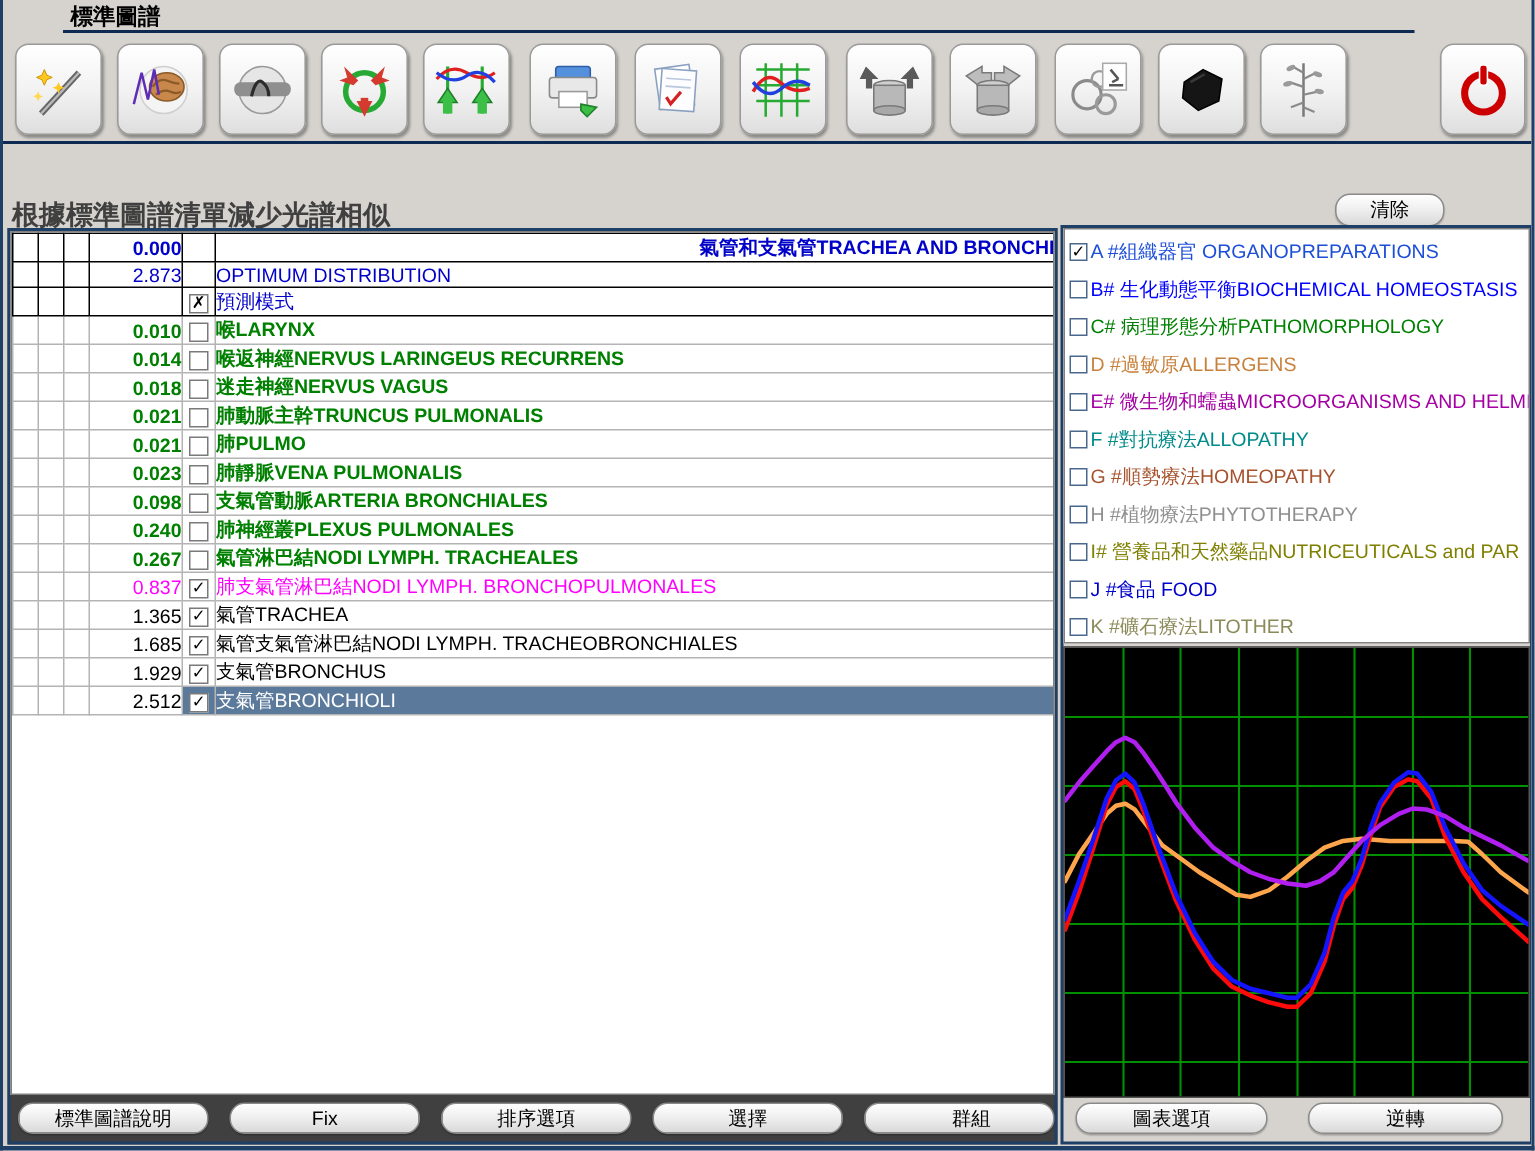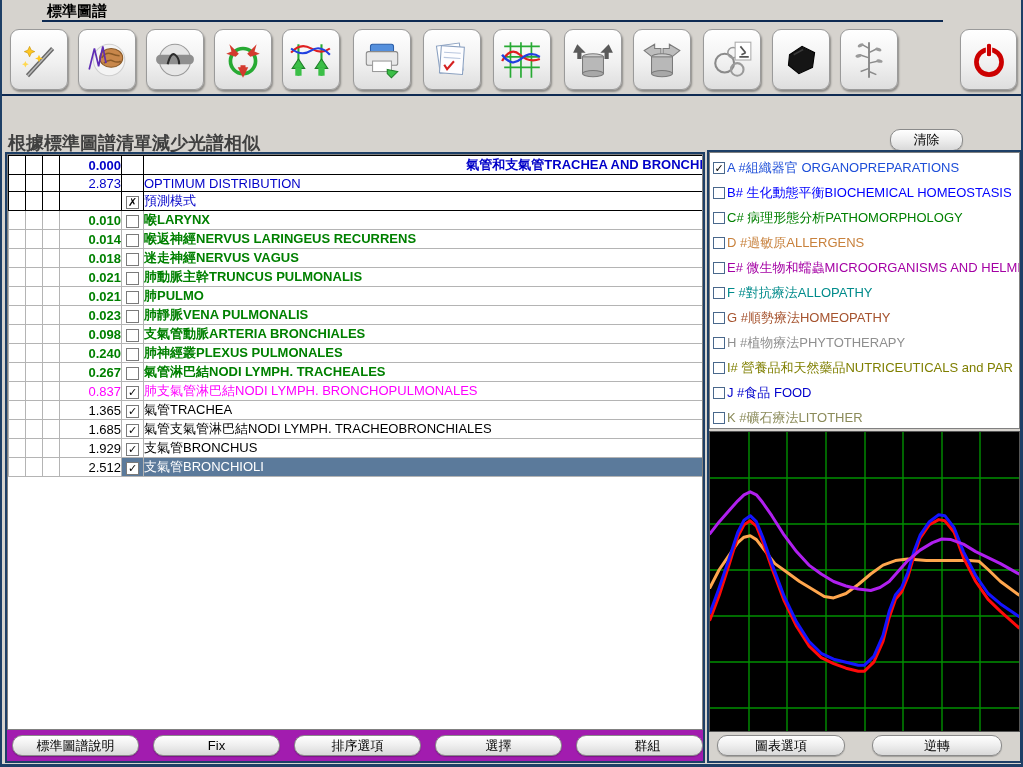--- a/index.html
+++ b/index.html
@@ -20,21 +20,21 @@
     box-shadow:1px 2px 2px rgba(0,0,0,.35); display:flex; align-items:center; justify-content:center; }
   .tb-btn svg { width:44px; height:44px; }
   
   .section-title { position:absolute; left:6px; top:131px; font-size:18px; font-weight:bold; color:#404040; }
   .btn { display:flex; align-items:center; justify-content:center;
     background:linear-gradient(#ffffff,#eeeeee 50%,#d9d9d9); border:1px solid #8a8a8a;
     border-radius:10px; font-size:13px; color:#000; box-shadow:0 1px 1px rgba(0,0,0,.25); }
   #clear-btn { position:absolute; top:129px; right:58px; width:73px; height:22px; }
   
   .left-pane { position:absolute; left:3px; top:152px; width:700px; height:611px;
-    border:2px solid #1E3F66; background:#a21caf; }
+    border:2px solid #1E3F66; background:#404040; }
   .table-area { position:absolute; left:0; top:0; width:696px; height:576px;
     background:#fff; border:1px solid #808080; overflow:hidden; }
   table.spectra { border-collapse:collapse; table-layout:fixed; width:696px; }
   table.spectra td { height:17px; padding:0; font-size:13px; overflow:hidden; white-space:nowrap; }
   td.c-nar { width:17px; } td.c-val { width:62px; text-align:right; padding-right:6px; }
   td.c-chk { width:22px; text-align:center; } td.c-name { padding-left:3px; }
   tr.dark td { border:1px solid #000; } tr.lite td { border:1px solid #b4b4b4; }
   .txt-blue { color:#0000C8; } .txt-blueb { color:#0000C8; font-weight:bold;text-align:right; }
   .txt-green { color:#008000; font-weight:bold; } .txt-mag { color:#FF00FF; }
   .txt-black { color:#000; }

